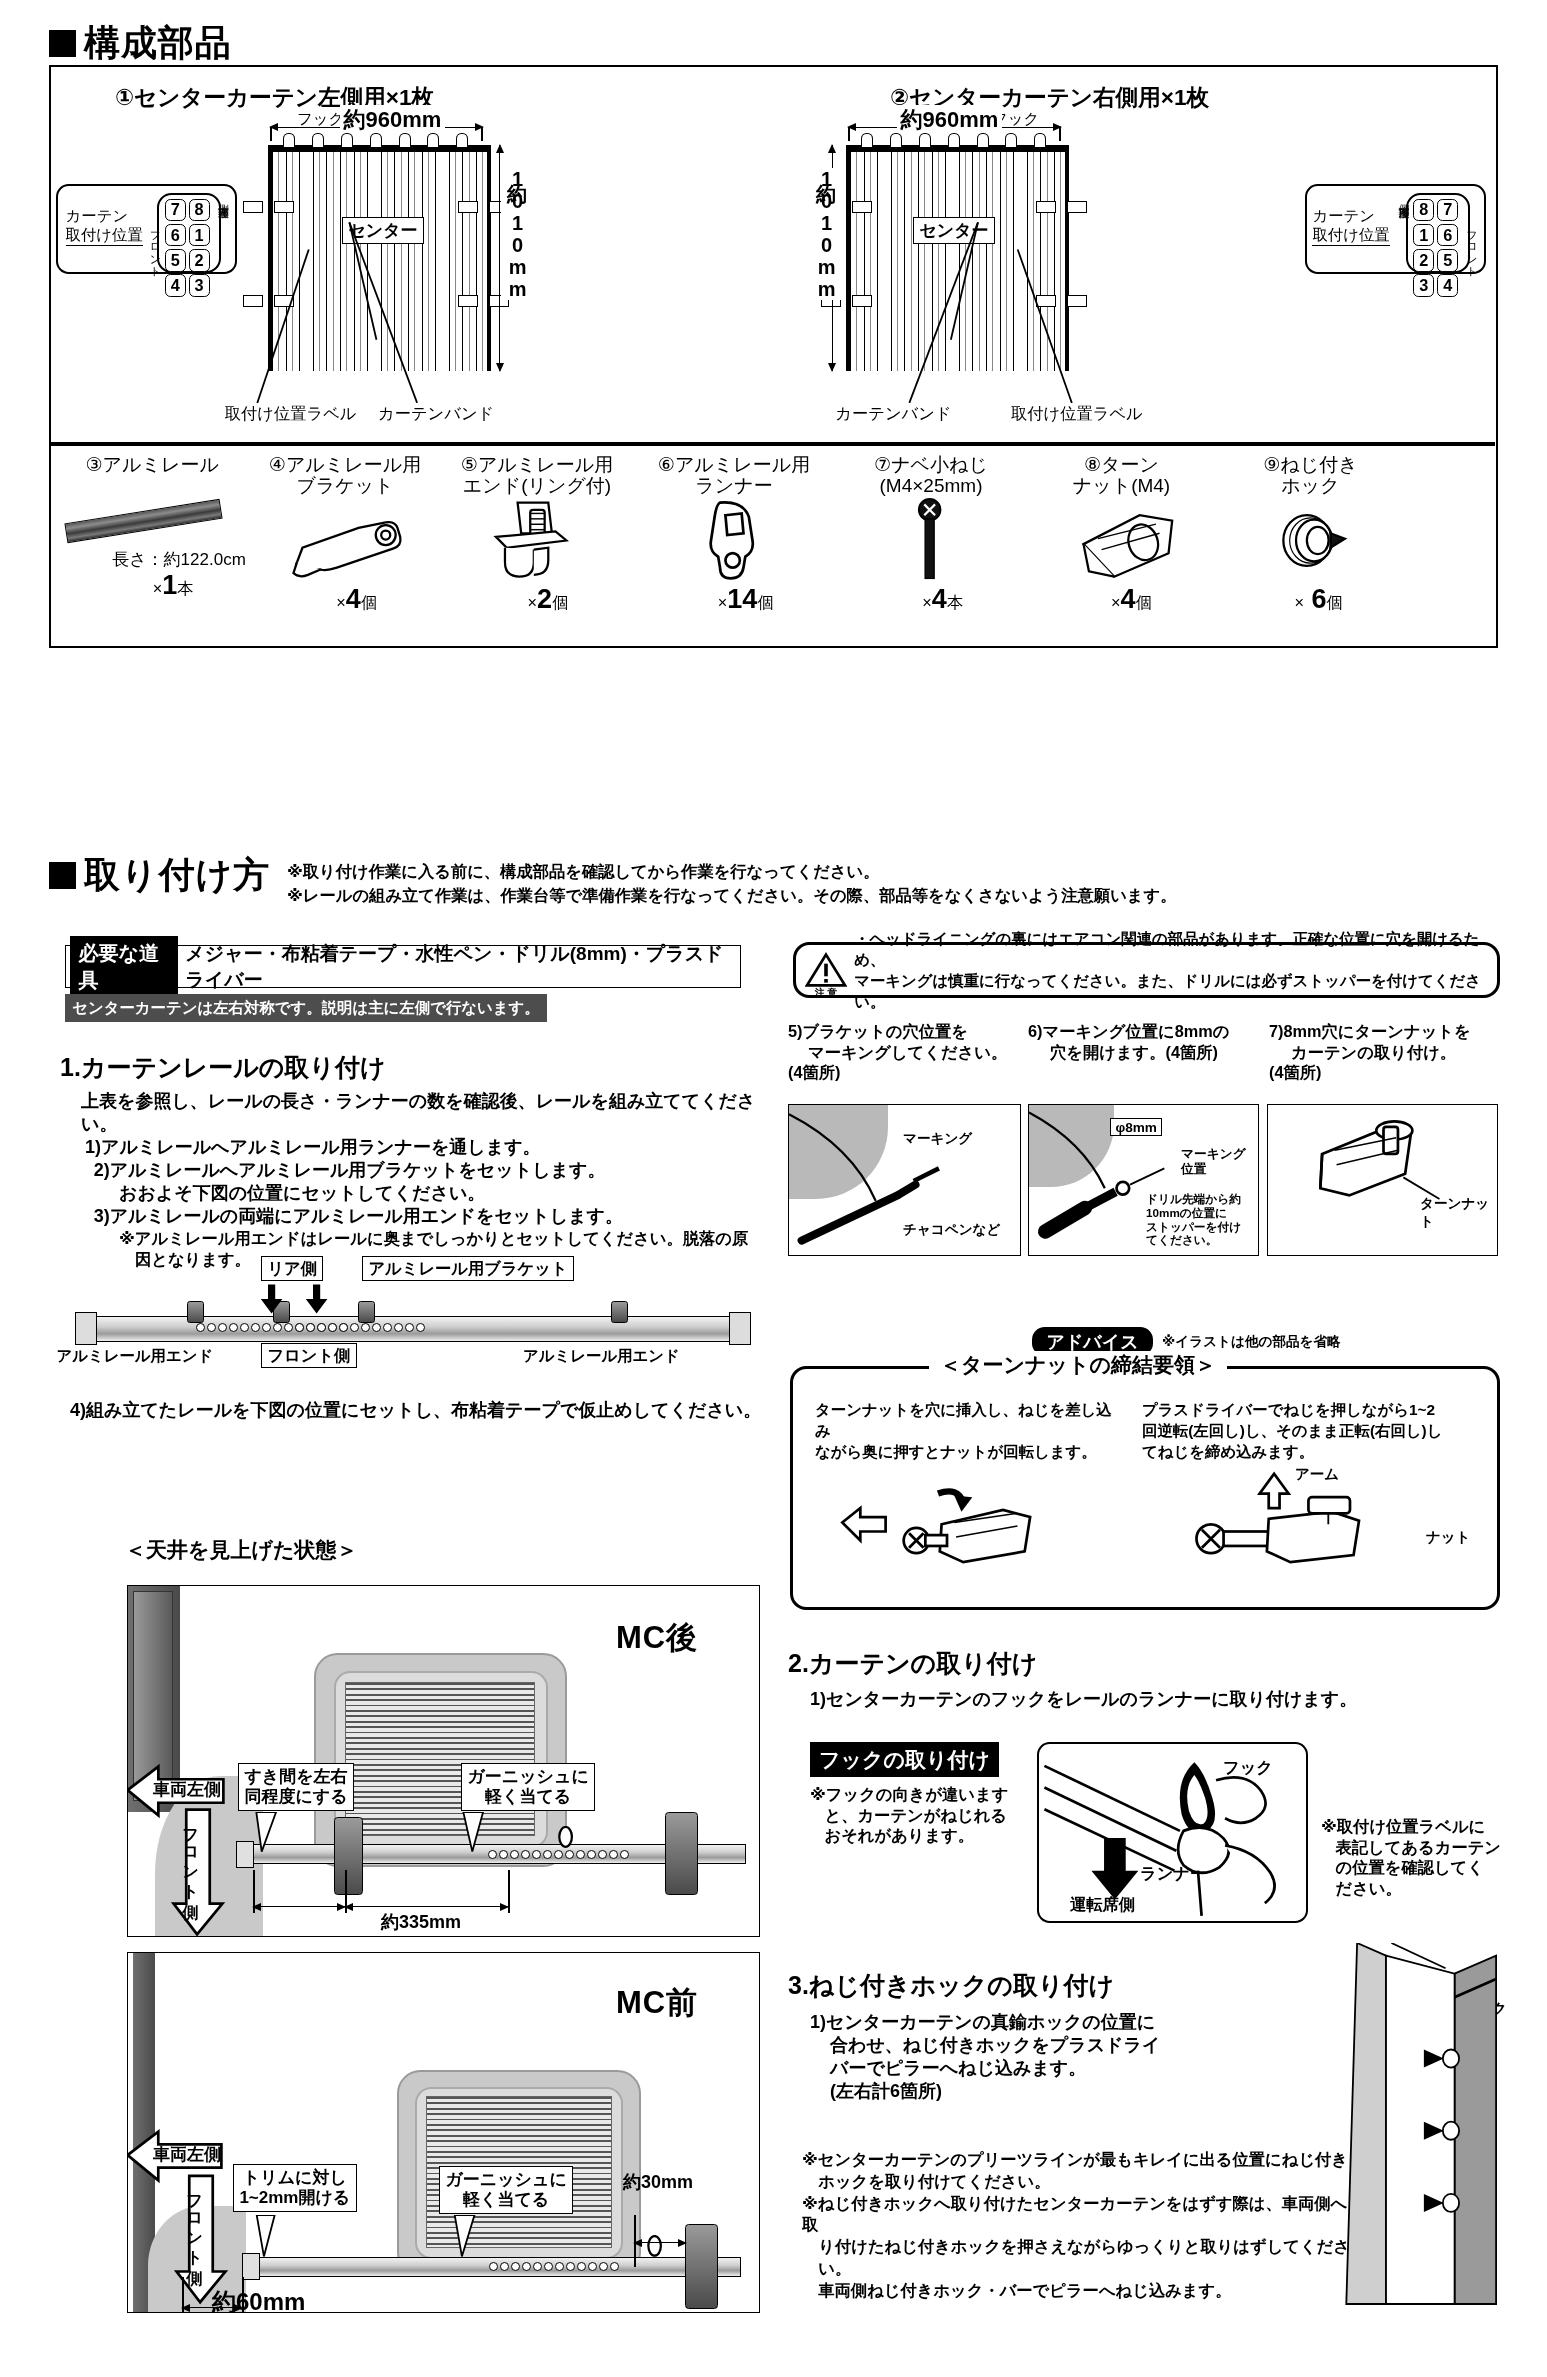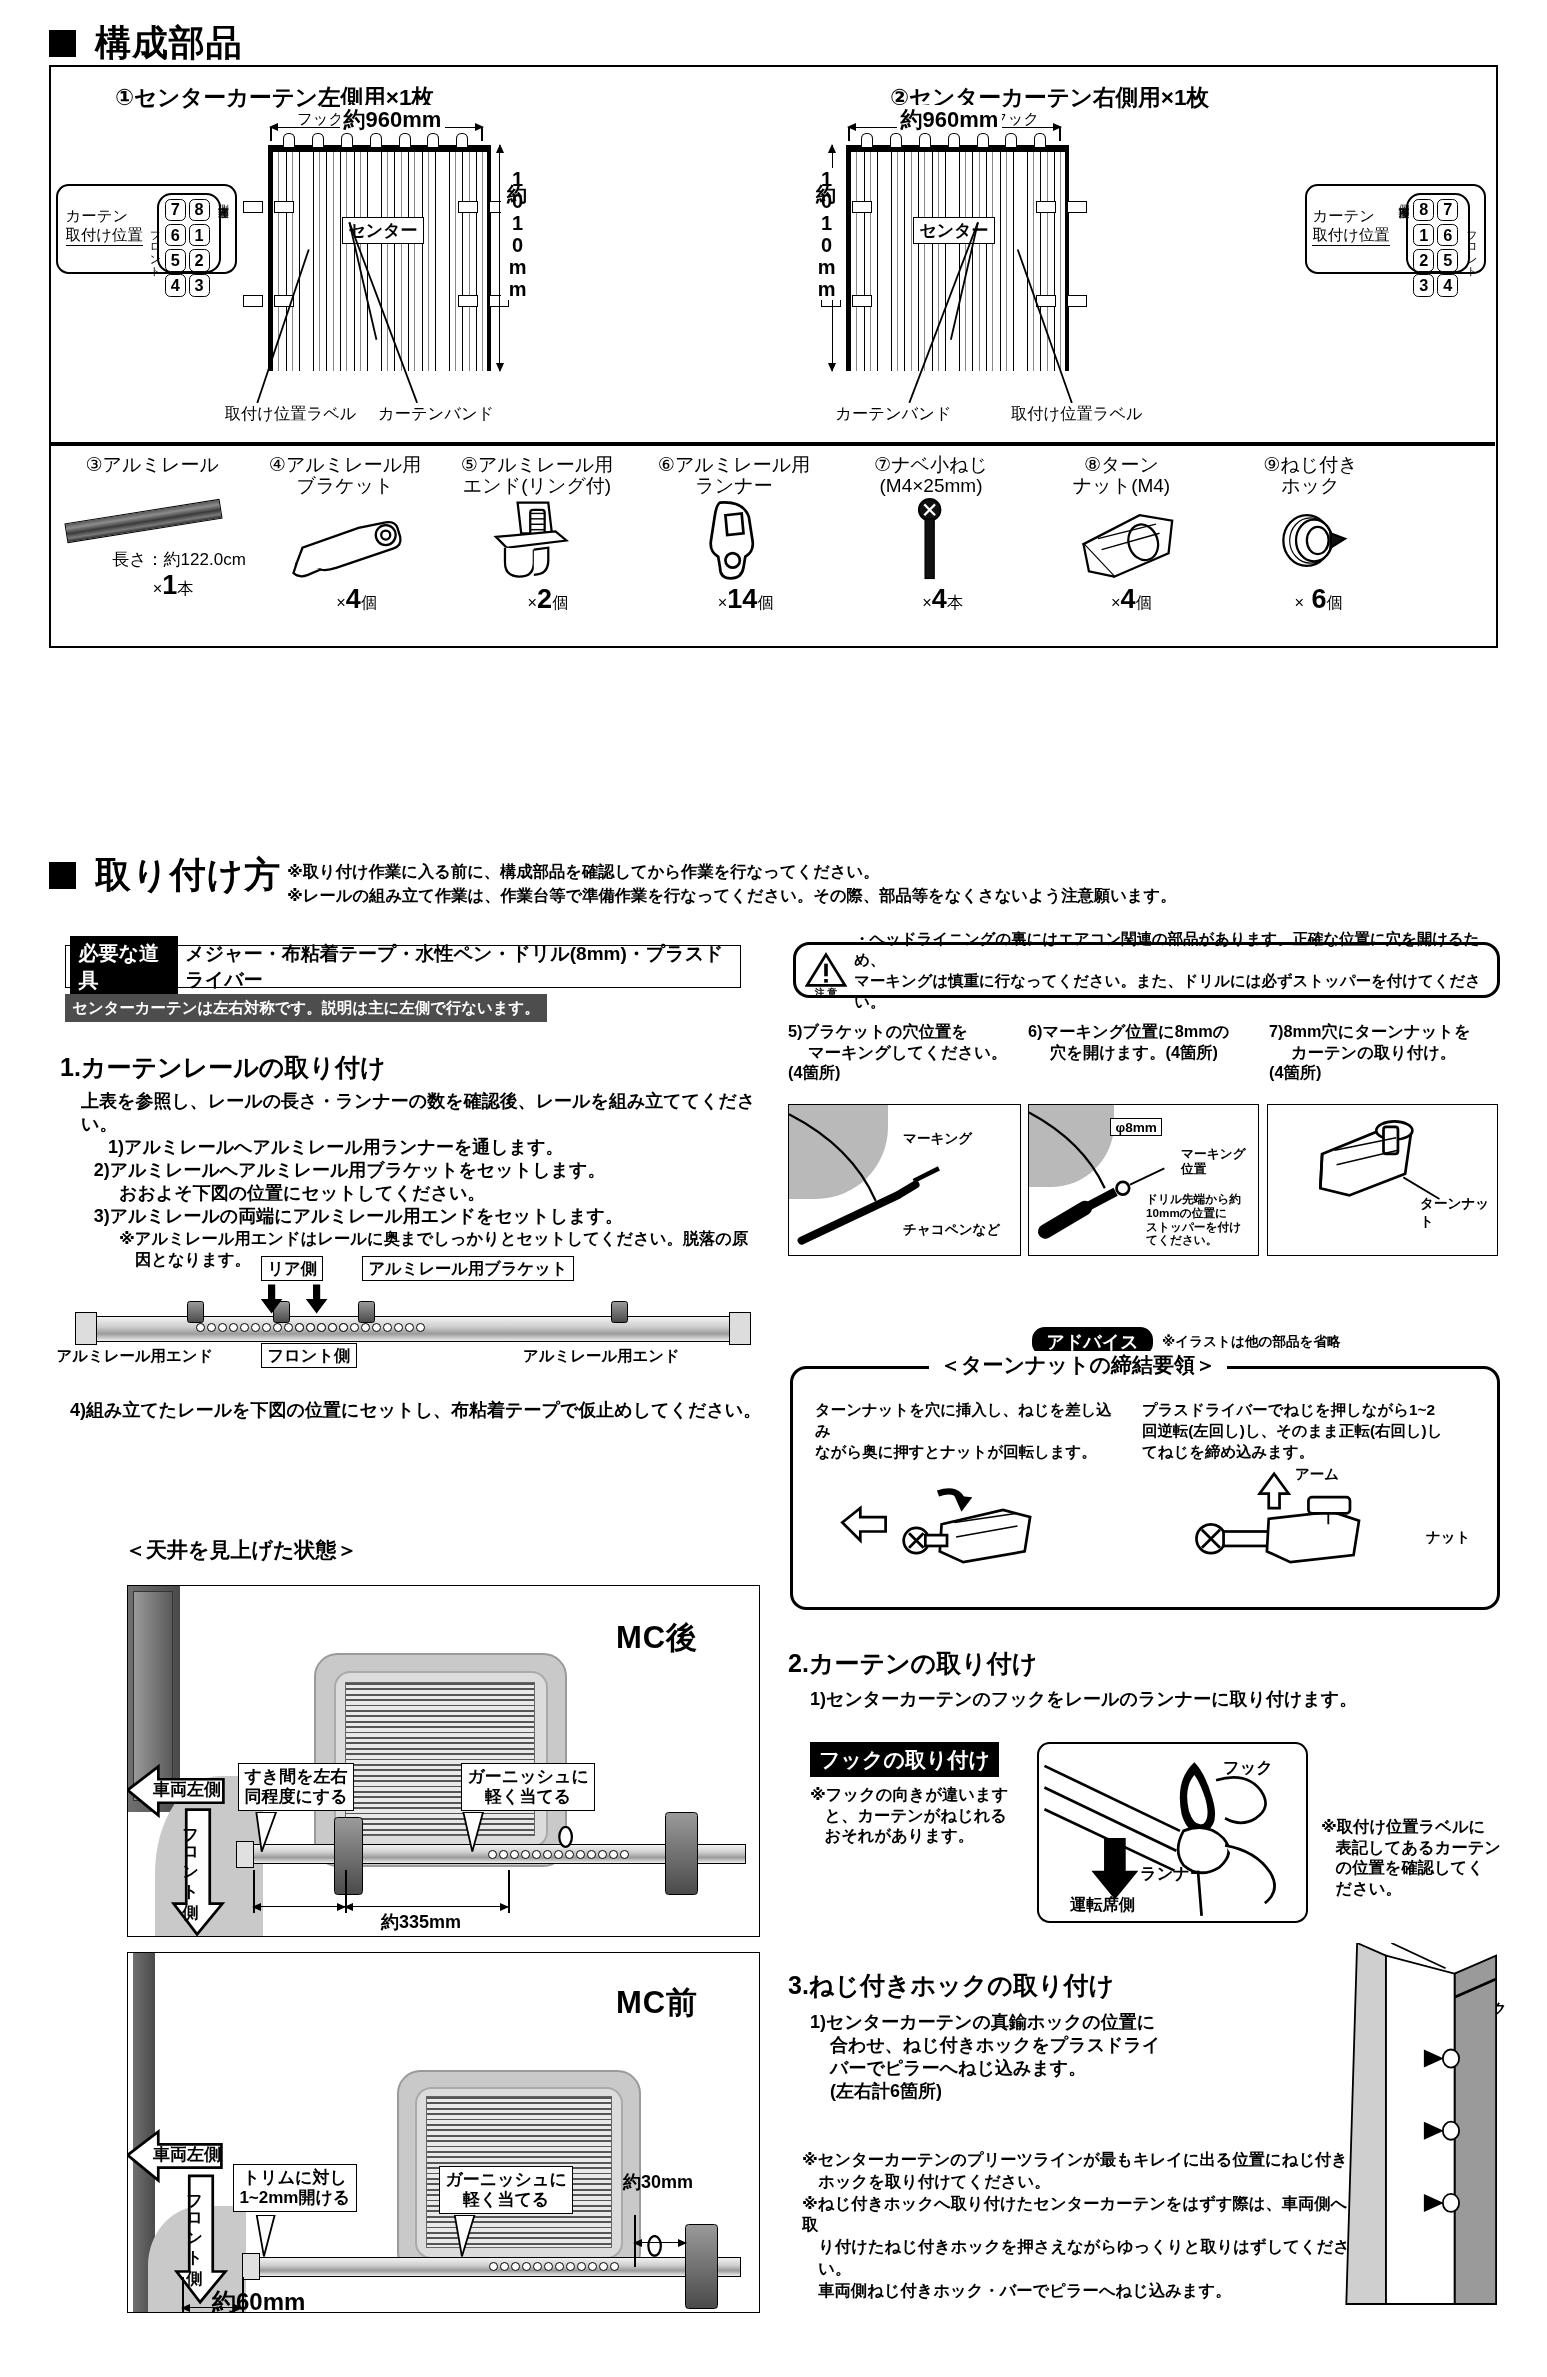--- a/index.html
+++ b/index.html
@@ -6,21 +6,21 @@
   body{
     width:1547px;height:2377px;position:relative;
     font-family:"Liberation Sans","DejaVu Sans",sans-serif;
     color:#000;-webkit-font-smoothing:none;
   }
   .page{position:absolute;inset:0;padding:0;}
   .abs{position:absolute;}
   .b{font-weight:bold;}
 
   
-  .sec-head{display:flex;align-items:flex-start;gap:19px;}
+  .sec-head{display:flex;align-items:flex-start;gap:8px;}
   .sq{display:inline-block;width:27px;height:27px;background:#000;flex:none;margin-top:5.4px;}
   .sec-title{font-size:36px;font-weight:bold;letter-spacing:0.9px;line-height:1;}
 
   
   .box{border:2.7px solid #000;box-sizing:border-box;background:#fff;}
   .box2{border:1.8px solid #000;box-sizing:border-box;background:#fff;}
   .rbox{border:3.6px solid #000;border-radius:16.3px;box-sizing:border-box;background:#fff;}
   .rbox2{border:2.7px solid #000;border-radius:12.7px;box-sizing:border-box;background:#fff;}
 
   
@@ -397,21 +397,21 @@
     </span>
     <span style="font-size:15.4px;font-weight:bold;line-height:1.38;">
       <div>・ヘッドライニングの裏にはエアコン関連の部品があります。正確な位置に穴を開けるため、</div>
       <div>マーキングは慎重に行なってください。また、ドリルには必ずストッパーを付けてください。</div>
     </span>
   </div>
 
   <div class="abs step-h" style="left:60px;top:1054px;">1.カーテンレールの取り付け</div>
   <div class="abs" style="left:81px;top:1090px;width:687px;">
     <div class="txt b">上表を参照し、レールの長さ・ランナーの数を確認後、レールを組み立ててください。</div>
-    <div class="txt b" style="margin-left:27px;">1)アルミレールへアルミレール用ランナーを通します。</div>
+    <div class="txt b" style="margin-left:4px;">1)アルミレールへアルミレール用ランナーを通します。</div>
     <div class="txt b" style="margin-left:12.7px;">2)アルミレールへアルミレール用ブラケットをセットします。</div>
     <div class="txt b" style="margin-left:38px;">おおよそ下図の位置にセットしてください。</div>
     <div class="txt b" style="margin-left:12.7px;">3)アルミレールの両端にアルミレール用エンドをセットします。</div>
     <div class="txt-s b" style="margin-left:38px;">※アルミレール用エンドはレールに奥までしっかりとセットしてください。脱落の原</div>
     <div class="txt-s b" style="margin-left:54px;">因となります。</div>
   </div>
 
   <div class="abs" style="left:60px;top:1256px;width:714px;height:145px;">
     <div class="cbox" style="left:201px;top:0px;font-size:16.3px;padding:1.8px 5.4px;">リア側</div>
     <div class="cbox" style="left:302px;top:0px;font-size:16.3px;padding:1.8px 5.4px;">アルミレール用ブラケット</div>

